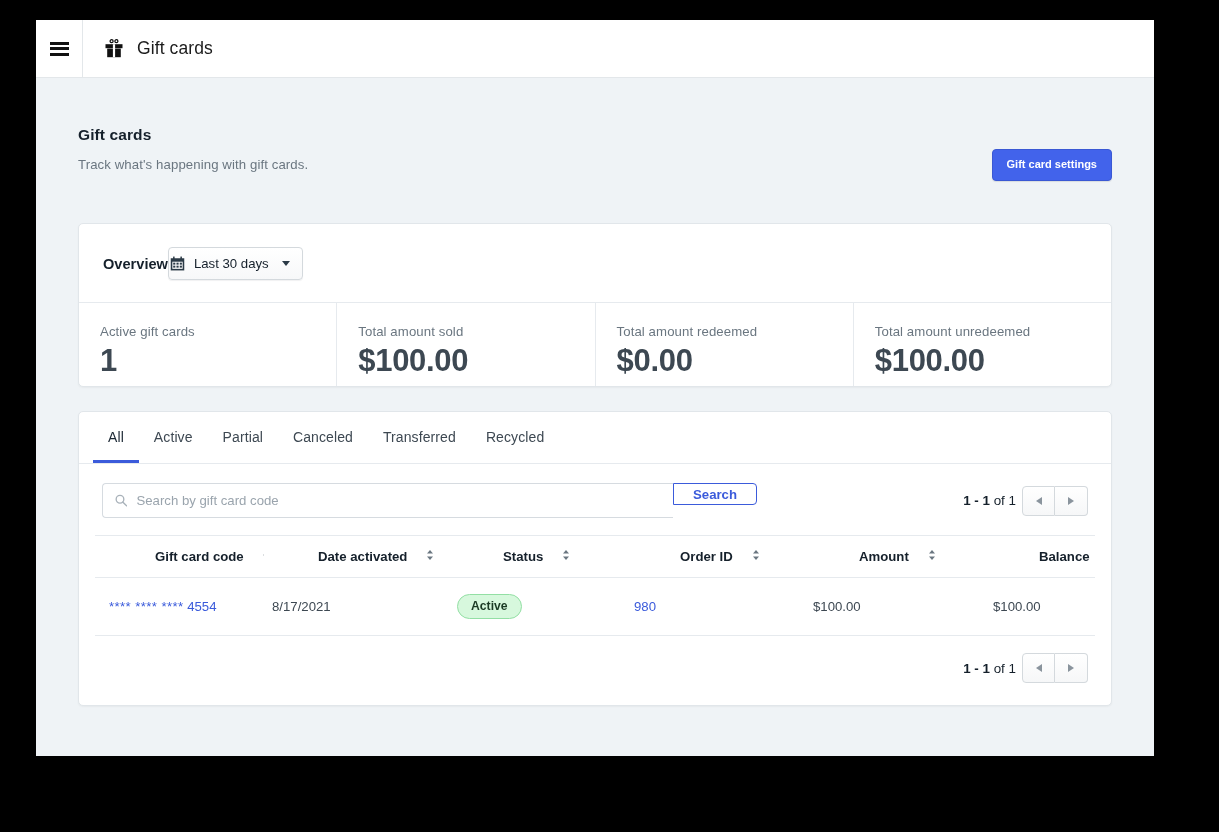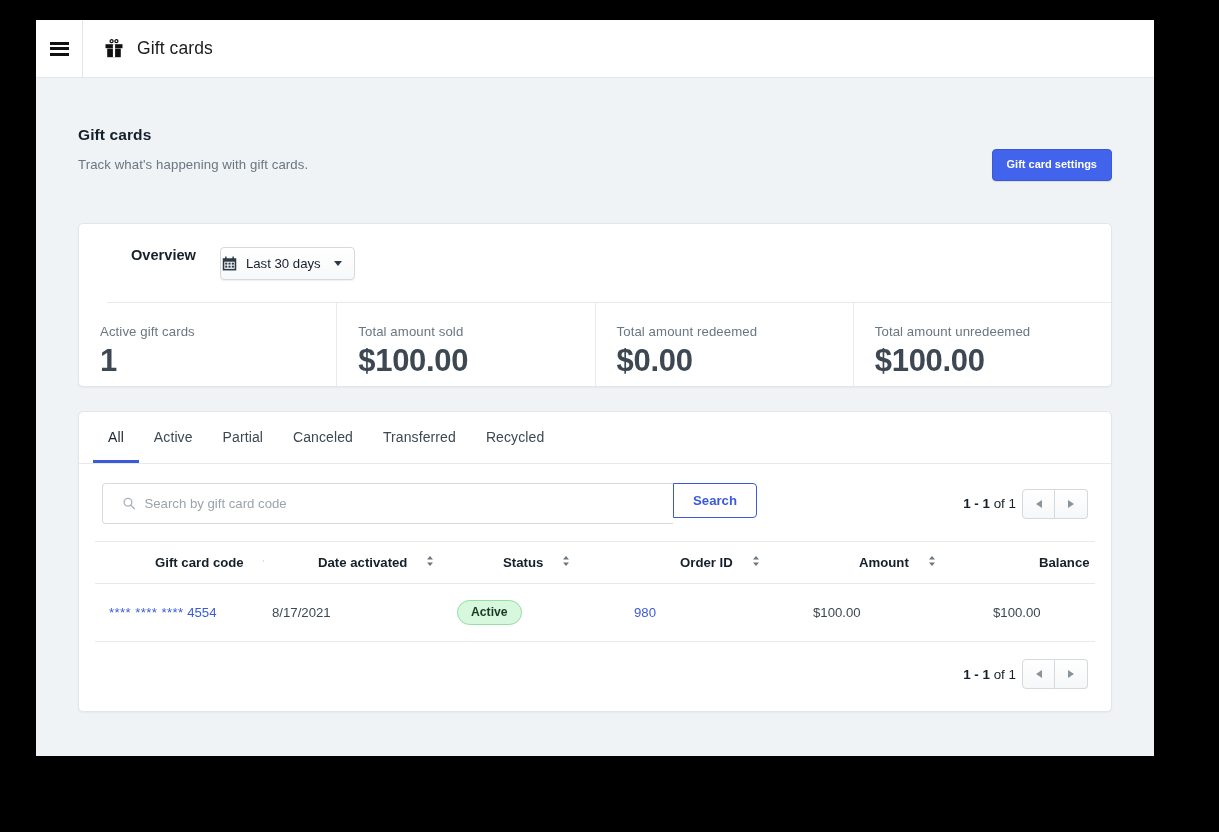--- a/index.html
+++ b/index.html
@@ -102,24 +102,23 @@
   
   .card {
     background: #ffffff;
     border: 1px solid #e1e6ea;
     border-radius: 5px;
     box-shadow: 0 1px 2px rgba(16,22,26,.045);
   }
   .overview-card { margin-top: 42px; }
   .overview-head {
     display: flex;
-    gap: 24px;
+    align-items: center;
     padding: 23px 24px 22px;
     border-bottom: 1px solid #e6eaee;
-    margin-left: 28px;
   }
   .overview-label {
     font-size: 14.6px;
     font-weight: bold;
     color: #15202b;
   }
   .date-btn {
     display: flex;
     align-items: center;
     gap: 9px;
@@ -194,22 +193,22 @@
     width: 655px;
   }
   .search-field {
     flex: 1;
     display: flex;
     align-items: center;
     gap: 9px;
     border: 1px solid #d6dbe0;
     border-right: none;
     border-radius: 4px 0 0 4px;
-    padding: 0 20px;
-    height: 41px;
+    padding: 0 12px;
+    height: 35px;
     background: #ffffff;
   }
   .search-icon { width: 13px; height: 13px; display: block; }
   .search-input {
     border: none;
     outline: none;
     font-size: 13.2px;
     color: #3d4852;
     font-family: "Liberation Sans", sans-serif;
     width: 100%;
@@ -217,21 +216,21 @@
   }
   .search-input::placeholder { color: #9aa4ad; }
   .search-btn {
     border: 1px solid #3b5bdb;
     border-radius: 0 4px 4px 0;
     background: #ffffff;
     color: #3b5bdb;
     font-size: 13.2px;
     font-weight: bold;
     padding: 0 19px;
-    height: 35px;
+    height: 22px;
     cursor: pointer;
     font-family: "Liberation Sans", sans-serif;
   }
   .pager {
     display: flex;
     align-items: center;
     gap: 6px;
   }
   .pager-text {
     font-size: 13.4px;

